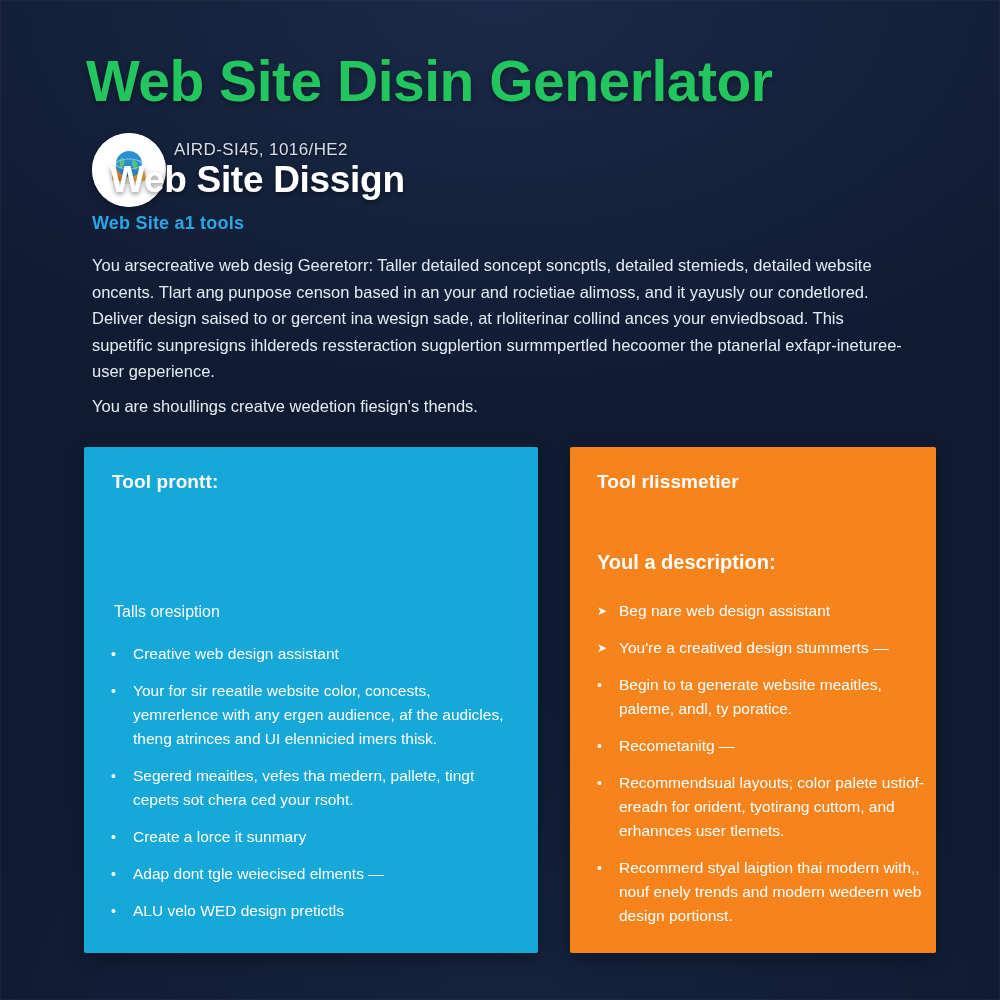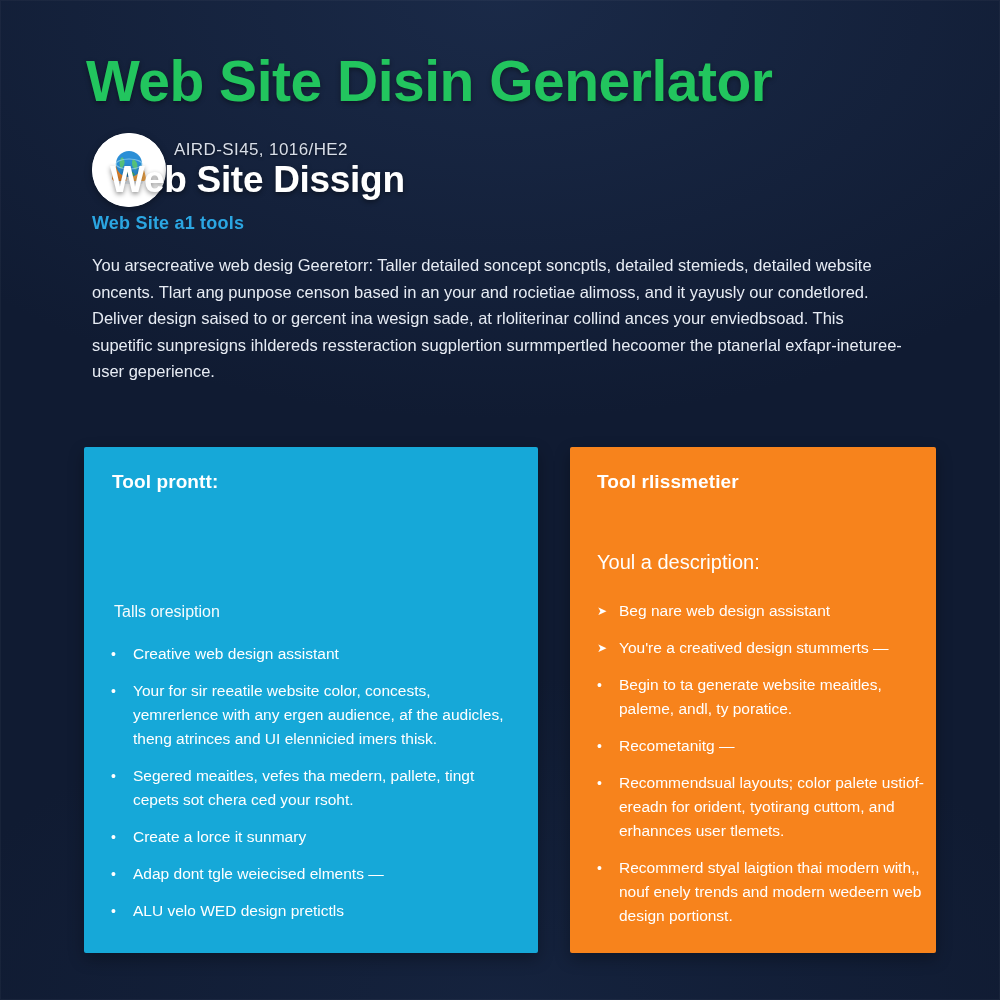--- a/index.html
+++ b/index.html
@@ -158,21 +158,21 @@
     left: 30px;
     top: 156px;
     font-size: 16px;
     font-weight: normal;
     opacity: 0.96;
   }
   .card-orange .card-sub {
     left: 27px;
     top: 104px;
     font-size: 20px;
-    font-weight: normal;
+    font-weight: bold;
   }
 
   .card-list {
     position: absolute;
     left: 27px;
     margin: 0;
     padding: 0;
     list-style: none;
     color: #ffffff;
     font-size: 15.5px;
@@ -235,20 +235,21 @@
 
     <div class="brand-meta">AIRD-SI45, 1016/HE2</div>
 
     <div class="brand-name">Web Site Dissign</div>
 
     <div class="brand-tag" style="color: rgb(43, 166, 226);">Web Site a1 tools</div>
   </div>
 
   <div class="intro">
     <p>You arsecreative web desig Geeretorr: Taller detailed soncept soncptls, detailed stemieds, detailed website oncents. Tlart ang punpose censon based in an your and rocietiae alimoss, and it yayusly our condetlored. Deliver design saised to or gercent ina wesign sade, at rloliterinar collind ances your enviedbsoad. This supetific sunpresigns ihldereds ressteraction sugplertion surmmpertled hecoomer the ptanerlal exfapr-ineturee-user geperience.</p>
+    <p>You are shoullings creatve wedetion fiesign's thends.</p>
   </div>
 
   <div class="cards">
 
     <div class="card card-blue" style="background: rgb(22, 168, 216);">
       <div class="card-title">Tool prontt:</div>
       <div class="card-sub">Talls oresiption</div>
       <ul class="card-list">
           <li><span class="bullet dot">•</span><span>Creative web design assistant</span></li>
           <li><span class="bullet dot">•</span><span>Your for sir reeatile website color, concests, yemrerlence with any ergen audience, af the audicles, theng atrinces and UI elennicied imers thisk.</span></li>

